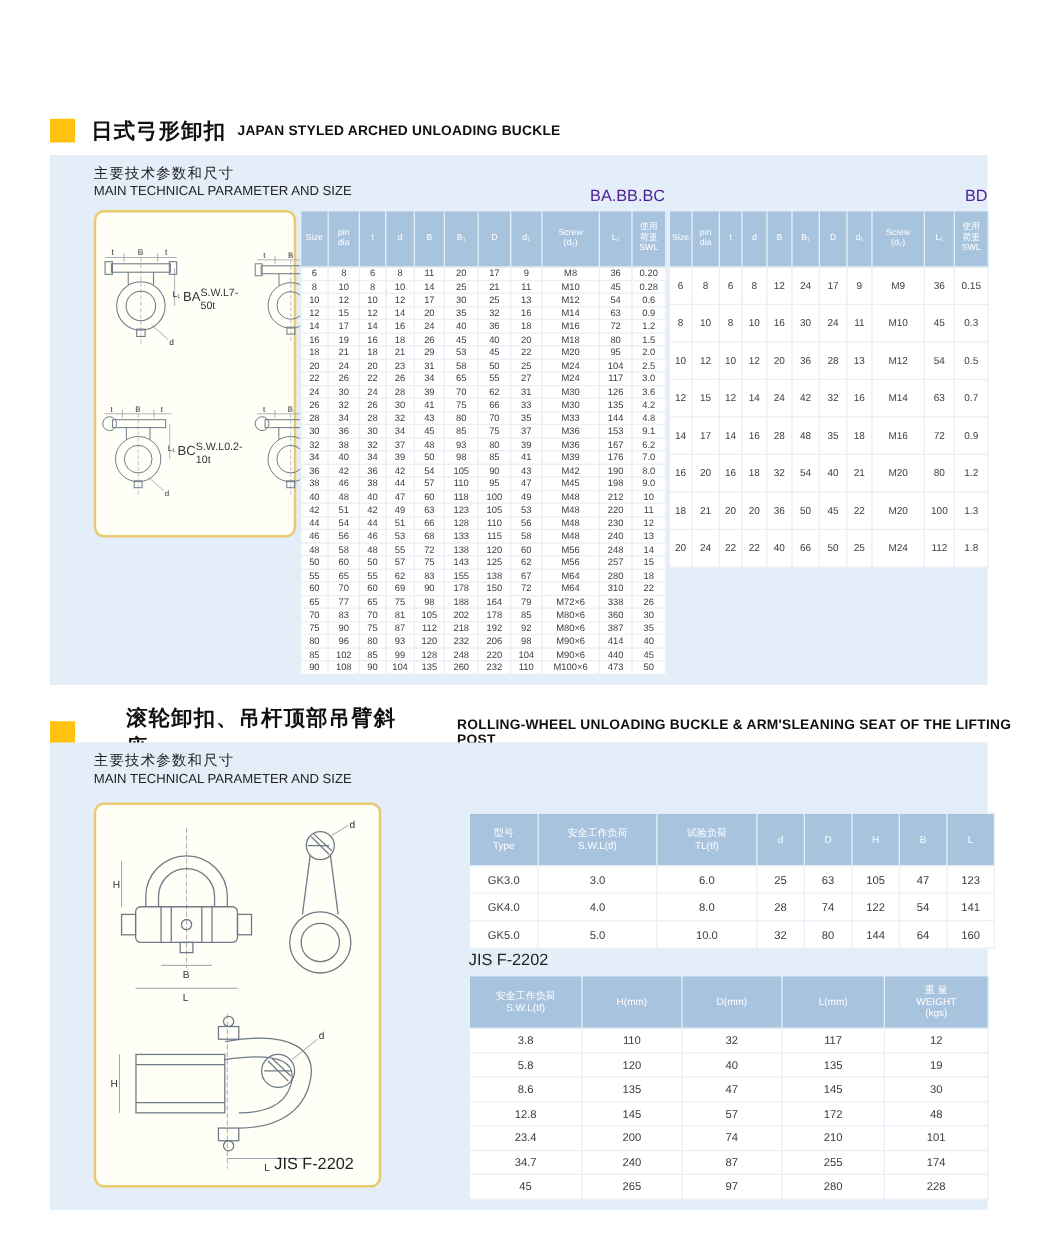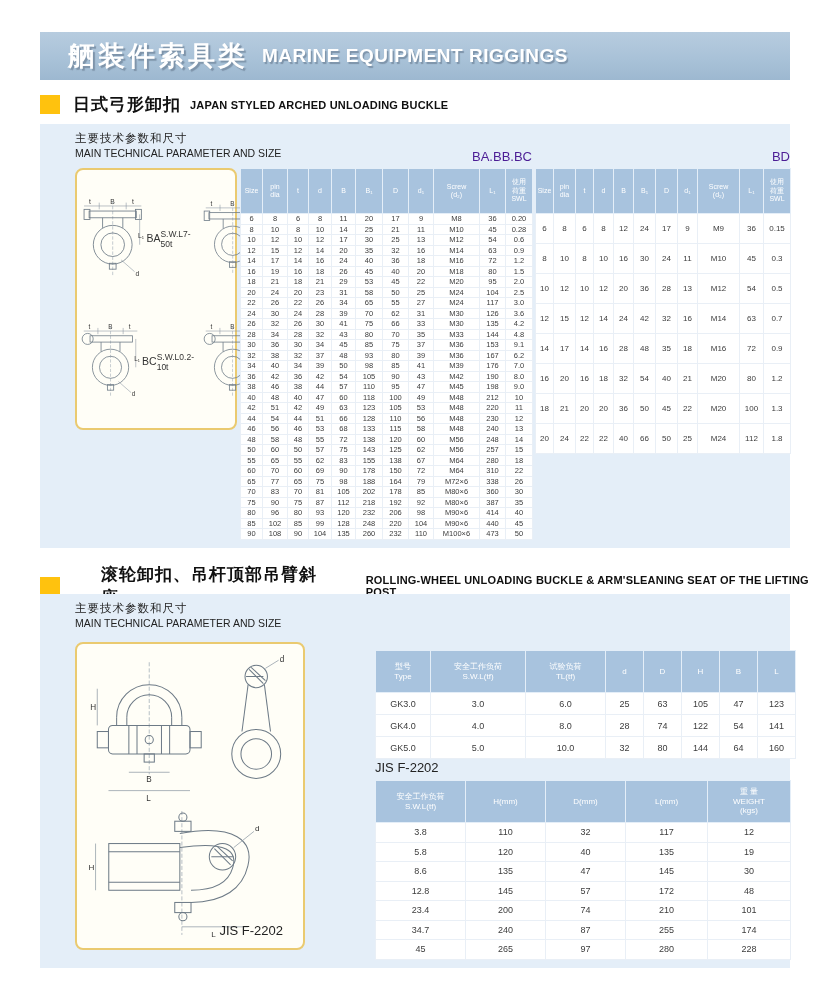--- a/index.html
+++ b/index.html
@@ -99,24 +99,20 @@
   #t-jis td { font-size:9px; height:19.5px; }
   #t-jis th:nth-child(1){width:90px} #t-jis th:nth-child(2){width:80px}
   #t-jis th:nth-child(3){width:80px} #t-jis th:nth-child(4){width:82px}
   #t-jis th:nth-child(5){width:83px}
 </style>
 </head>
 <body>
 
 <div id="page">
 
-  <div class="header-band">
-    <span class="header-zh">舾装件索具类</span>
-    <span class="header-en">MARINE EQUIPMENT RIGGINGS</span>
-  </div>
 
   <div class="sec-title" style="top:93px;">
     <span class="bullet"></span>
     <span class="sec-zh">日式弓形卸扣</span>
     <span class="sec-en">JAPAN STYLED ARCHED  UNLOADING BUCKLE</span>
   </div>
 
   <div class="panel" id="panel1"></div>
 
   <div class="param" style="left:75px; top:131px;">

